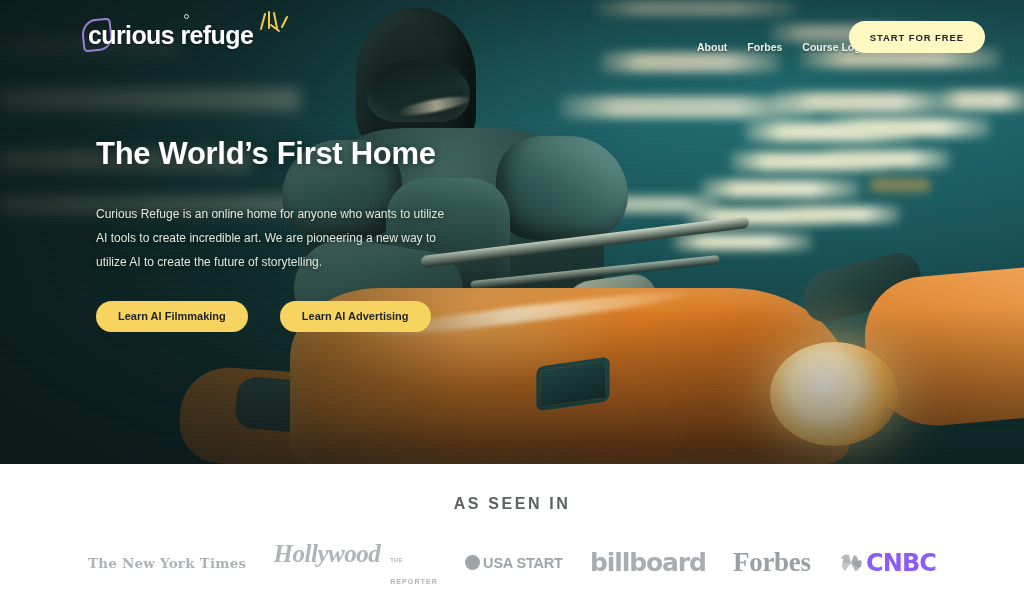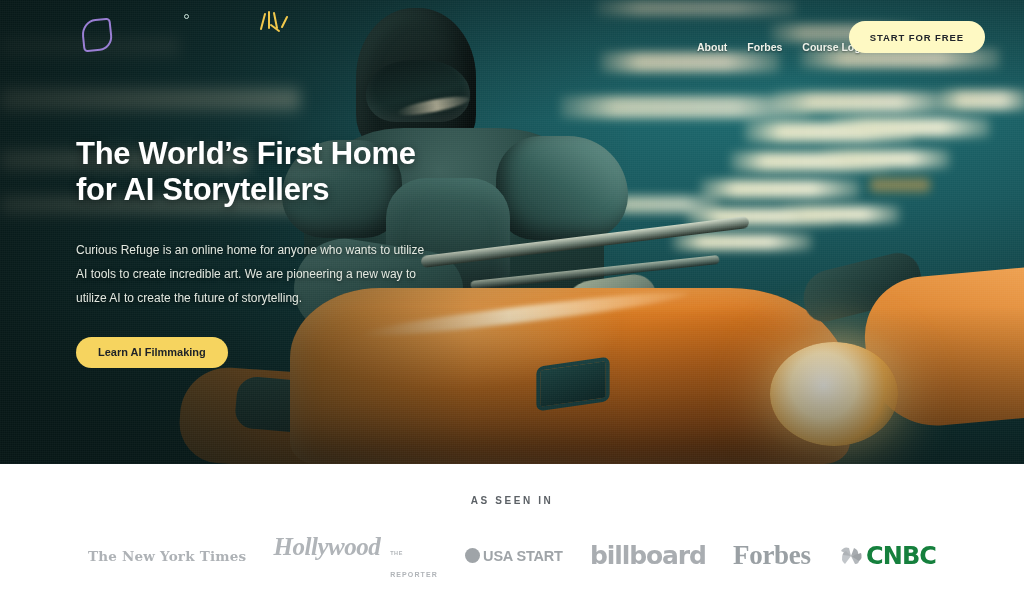--- a/index.html
+++ b/index.html
@@ -229,21 +229,21 @@
   .cta-start {
     position: absolute; right: 39px; top: 21px;
     height: 32px; padding: 0 21px;
     display: flex; align-items: center; justify-content: center;
     background: #fef9c3; color: #20242a;
     font-size: 9.5px; font-weight: 700; letter-spacing: .9px;
     border: none; border-radius: 18px; cursor: pointer; white-space: nowrap;
   }
 
   
-  .hero-content { position: absolute; left: 76px; top: 136px; z-index: 20; width: 420px; }
+  .hero-content { position: absolute; left: 96px; top: 136px; z-index: 20; width: 420px; }
   .hero-title {
     font-size: 31px; font-weight: 700; line-height: 1.16;
     color: #ffffff; letter-spacing: -.3px;
     text-shadow: 0 2px 8px rgba(0,0,0,.45);
   }
   .hero-sub {
     margin-top: 30px; width: 350px;
     font-size: 12px; line-height: 2.0; color: #e3e8e0;
     text-shadow: 0 1px 4px rgba(0,0,0,.55);
   }
@@ -253,42 +253,42 @@
     display: flex; align-items: center; justify-content: center;
     background: #f6d45f; color: #1e2228;
     font-size: 11px; font-weight: 700;
     border: none; border-radius: 17px; cursor: pointer; white-space: nowrap;
   }
 
   
   .seen { position: relative; width: 1024px; height: 129px; background: #fff; }
   .seen-label {
     text-align: center; padding-top: 31px;
-    font-size: 10px; font-weight: 700; color: #5c6166; letter-spacing: 2.6px;
+    font-size: 16px; font-weight: 700; color: #5c6166; letter-spacing: 2.6px;
   }
   .logos {
     margin-top: 27px; display: flex; align-items: center;
     justify-content: space-between; padding: 0 88px;
   }
   .logo-item { color: #a9adb1; display: flex; align-items: center; white-space: nowrap; }
 
   .l-nyt { font-family: "DejaVu Serif", serif; font-size: 13.5px; font-weight: 700; letter-spacing: .2px; color: #aeb2b6; }
   .l-thr { display: flex; align-items: baseline; gap: 14px; }
   .l-thr-main { font-family: "Liberation Serif", serif; font-style: italic; font-size: 25px; font-weight: 700; color: #b0b4b8; letter-spacing: -.5px; }
   .l-thr-sub { display: flex; flex-direction: column; align-items: flex-start; margin-left: -4px; }
   .l-thr-the { font-family: "Liberation Sans", sans-serif; font-size: 5.5px; font-weight: 700; letter-spacing: .6px; color: #b0b4b8; }
   .l-thr-rep { font-family: "Liberation Sans", sans-serif; font-size: 7px; font-weight: 700; letter-spacing: 1.1px; color: #b0b4b8; margin-top: 15px; }
   .l-usa { display: flex; align-items: center; gap: 3px; }
   .l-usa-dot { width: 15px; height: 15px; border-radius: 50%; background: #9fa4a8; }
   .l-usa-txt { font-size: 14.5px; font-weight: 700; color: #9fa4a8; letter-spacing: -.2px; }
   .l-bb { font-size: 25px; font-weight: 700; color: #a9adb1; letter-spacing: -1.1px; font-family: "DejaVu Sans", sans-serif; }
   .l-forbes { font-family: "Liberation Serif", serif; font-size: 27px; font-weight: 700; color: #9aa0a4; letter-spacing: -.3px; }
   .l-fc { font-family: "Liberation Serif", serif; font-size: 16px; font-weight: 700; color: #b4b8bc; letter-spacing: -.4px; transform: scaleX(.88); }
   .l-cnbc { display: flex; align-items: center; gap: 2px; }
-  .l-cnbc-txt { font-size: 24px; font-weight: 700; color: #15803d; letter-spacing: -.9px; font-family: "DejaVu Sans", sans-serif; }
+  .l-cnbc-txt { font-size: 24px; font-weight: 700; color: #8b5cf6; letter-spacing: -.9px; font-family: "DejaVu Sans", sans-serif; }
 </style>
 </head>
 <body>
 
 <div class="hero">
 
   <div class="scene">
     <div class="scene-base"></div>
 
     <div class="band" style="top:88px;width:300px;height:22px;"></div>
@@ -344,20 +344,21 @@
     </div>
 
     <div class="vignette"></div>
     <div class="grain"></div>
   </div>
 
   <div class="header">
 
     <div class="logo-wrap">
       <div class="logo-shape"></div>
+      <div class="logo-text">curious refuge</div>
       <div class="logo-dot"></div>
       <svg class="sparkle" viewBox="0 0 34 26">
         <path d="M5 20 L9 5" stroke="#f2c94c" stroke-width="2" stroke-linecap="round" fill="none"></path>
         <path d="M13 19 L13 3" stroke="#f2c94c" stroke-width="2" stroke-linecap="round" fill="none"></path>
         <path d="M21 19 L18 4" stroke="#f2c94c" stroke-width="2" stroke-linecap="round" fill="none"></path>
         <path d="M26 18 L31 8" stroke="#f2c94c" stroke-width="2" stroke-linecap="round" fill="none"></path>
         <path d="M15 16 L23 22" stroke="#f2c94c" stroke-width="2" stroke-linecap="round" fill="none"></path>
       </svg>
     </div>
 
@@ -367,25 +368,25 @@
       <a href="#">Forbes</a>
       <a href="#">Course Login</a>
     </nav>
 
     <button class="cta-start">START FOR FREE</button>
   </div>
 
   <div class="hero-content">
     <h1 class="hero-title">
       <span>The World’s First Home</span><br>
-      <span>for AI Storytellers</span>
     </h1>
     <p class="hero-sub">Curious Refuge is an online home for anyone who wants to utilize AI tools to create incredible art. We are pioneering a new way to utilize AI to create the future of storytelling.</p>
     <div class="hero-btns">
       <button class="btn-pill">Learn AI Filmmaking</button>
+      <button class="btn-pill">Learn AI Advertising</button>
     </div>
   </div>
 </div>
 
 <div class="seen">
   <div class="seen-label">AS SEEN IN</div>
 
   <div class="logos">
 
     <div class="logo-item">

